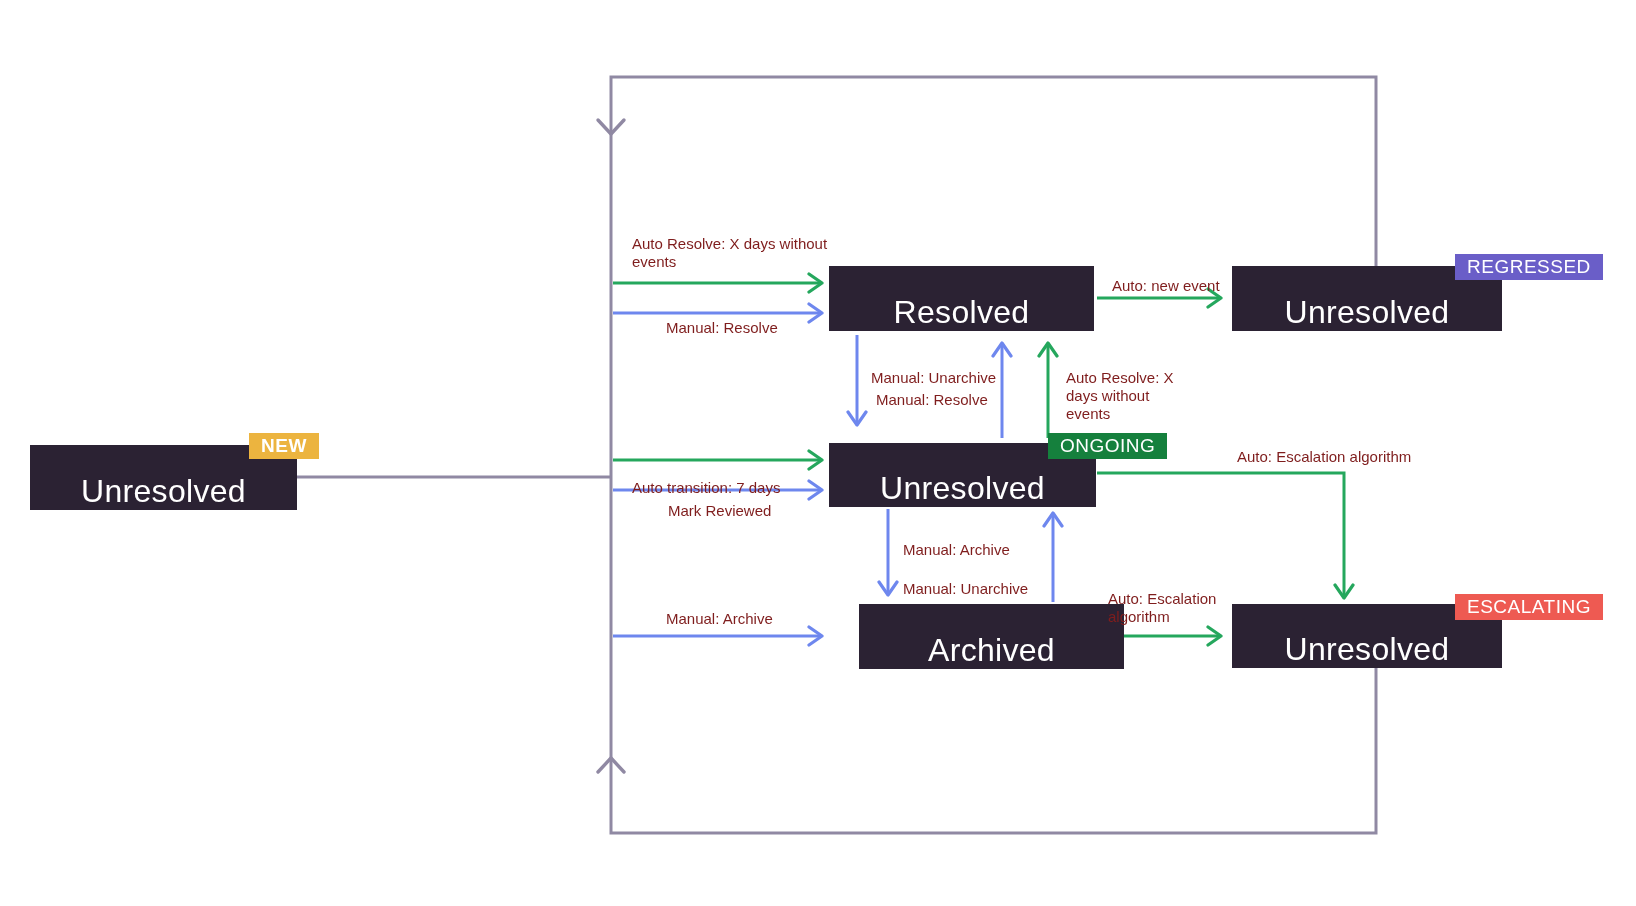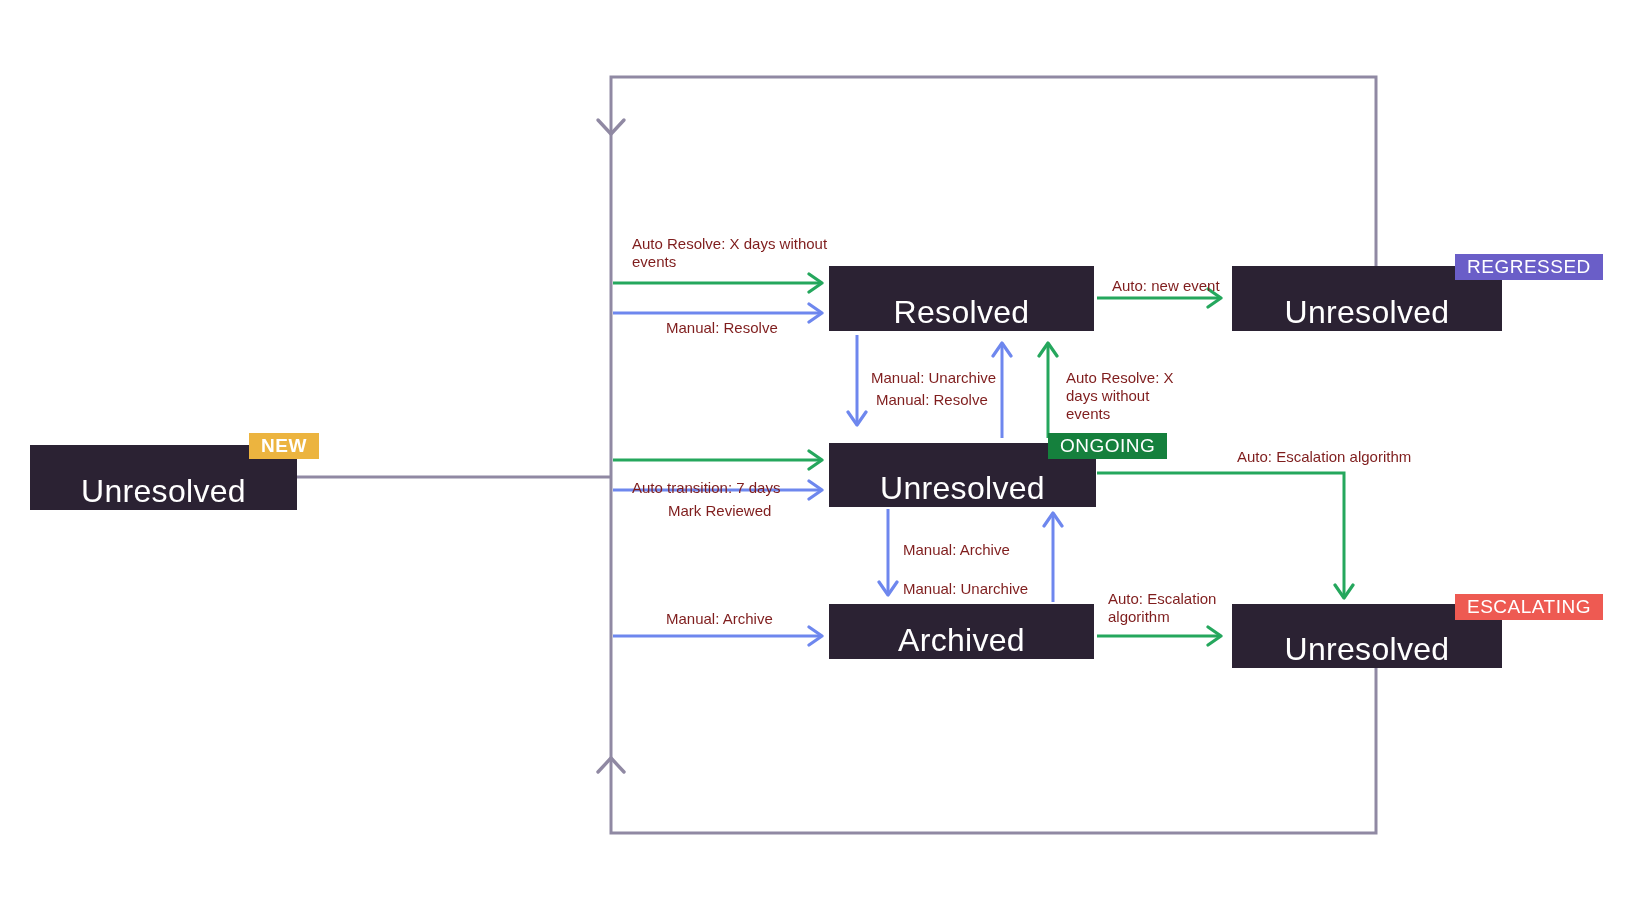--- a/index.html
+++ b/index.html
@@ -101,21 +101,21 @@
   </div>
   <div class="node" style="left:829px; top:266px; width:265px; height:65px;">
     <span>Resolved</span>
   </div>
   <div class="node" style="left:1232px; top:266px; width:270px; height:65px;">
     <span>Unresolved</span>
   </div>
   <div class="node" style="left:829px; top:443px; width:267px; height:64px;">
     <span>Unresolved</span>
   </div>
-  <div class="node" style="left:829px; top:604px; width:265px; height:55px;">
+  <div class="node" style="left:859px; top:604px; width:265px; height:65px;">
     <span>Archived</span>
   </div>
   <div class="node" style="left:1232px; top:604px; width:270px; height:64px;">
     <span>Unresolved</span>
   </div>
 
   <div class="badge badge-new" style="left:249px; top:433px;font-weight:bold;">NEW</div>
   <div class="badge badge-regressed" style="left:1455px; top:254px;text-align:right;">REGRESSED</div>
   <div class="badge badge-ongoing" style="left:1048px; top:433px;">ONGOING</div>
   <div class="badge badge-escalating" style="left:1455px; top:594px;">ESCALATING</div>

